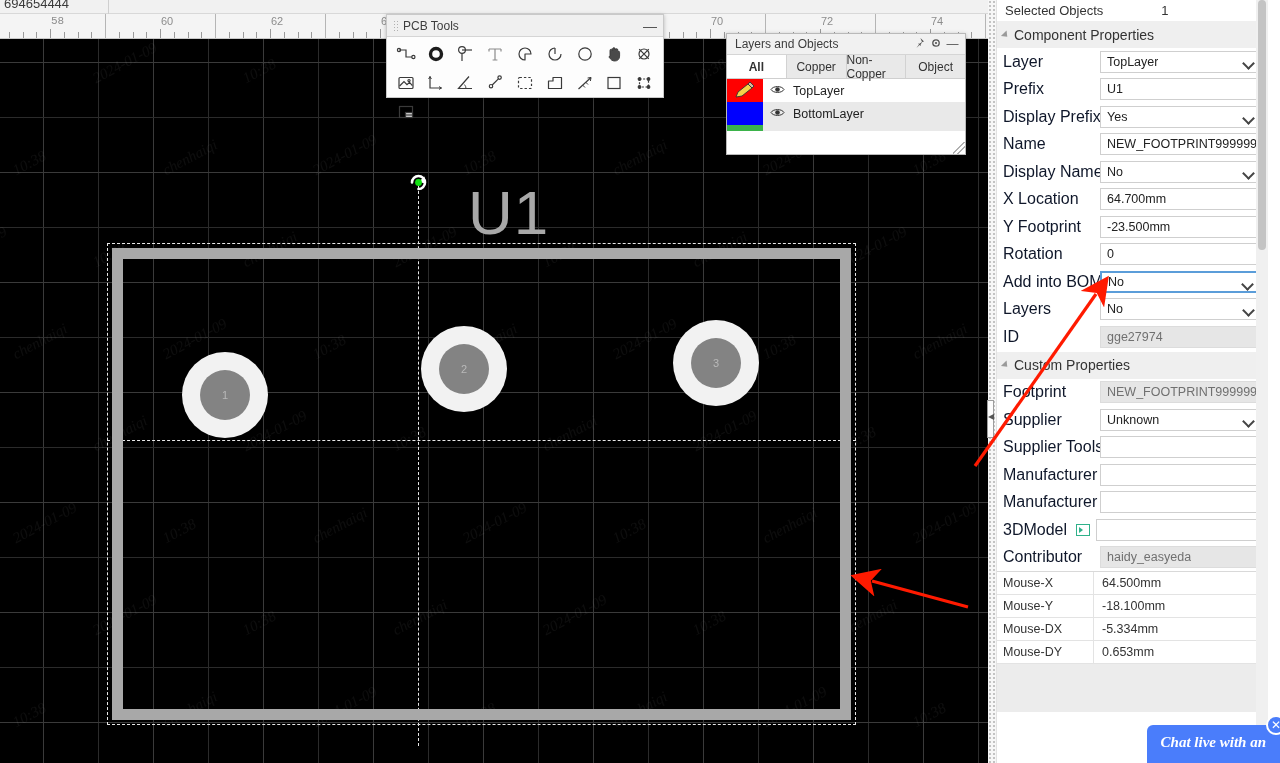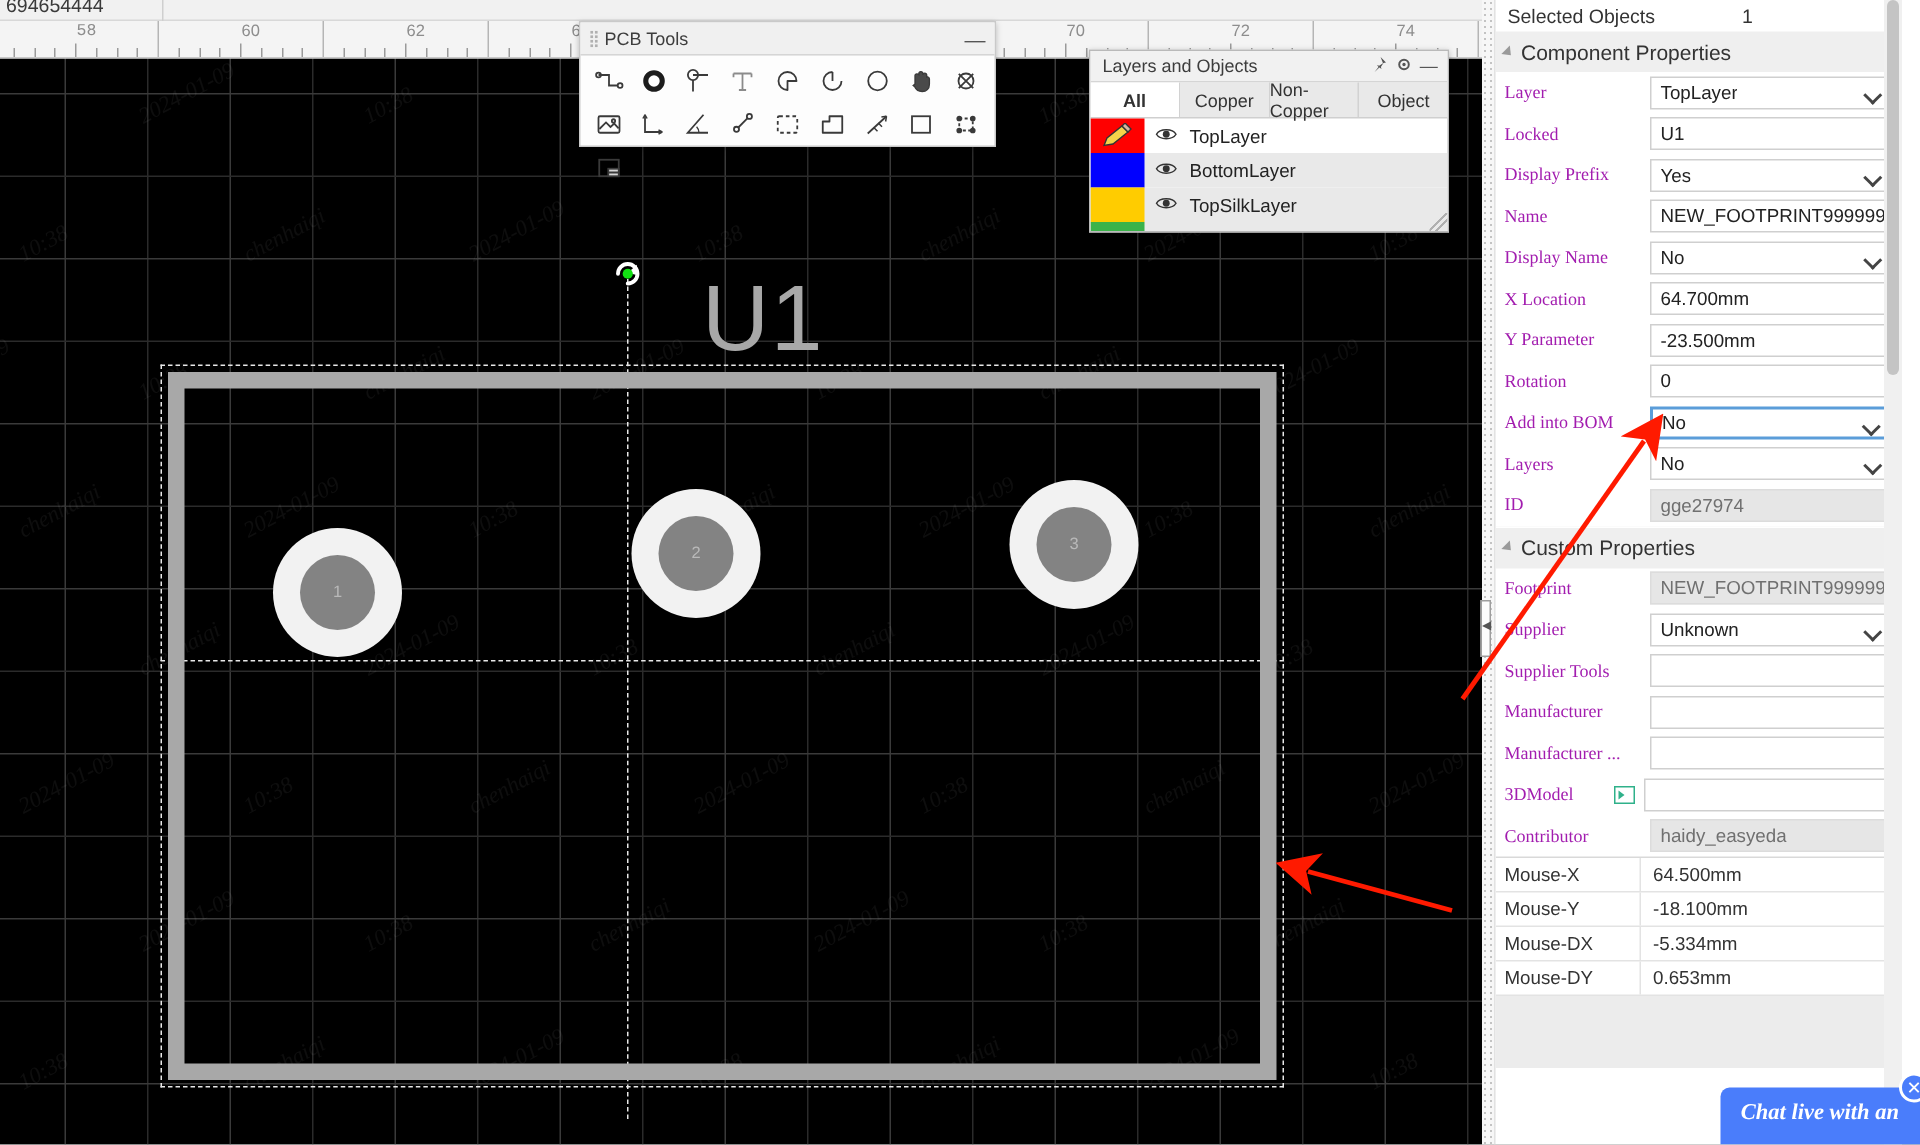--- a/index.html
+++ b/index.html
@@ -250,22 +250,22 @@
     border-bottom: 4px solid transparent;
     transform: rotate(45deg);
   }
   .prow {
     display: flex; align-items: center;
     height: 27.5px;
     padding: 0 6px 0 6px;
   }
   .plabel {
     width: 97px; flex: 0 0 97px;
-    font-size: 12px; color: #a21caf;
-    white-space: nowrap; overflow: hidden; font-family: Liberation Serif, serif;
+    font-size: 16px; color: #0f172a;
+    white-space: nowrap; overflow: hidden;
   }
   .pfield {
     flex: 1; height: 22px;
     border: 1px solid #cfcfcf;
     background: #fff;
     display: flex; align-items: center;
     padding: 0 6px;
     font-size: 12.5px; color: #222;
     position: relative;
   }
@@ -709,28 +709,20 @@
           <div class="layer-name">TopLayer</div>
         </div>
         <div class="layer-row alt">
           <div class="layer-sw" style="background: rgb(0, 0, 255);"></div>
           <div class="layer-eye"><svg width="15" height="11" viewBox="0 0 15 11">
               <path d="M1 5.5 C3.2 1.6 11.8 1.6 14 5.5 C11.8 9.4 3.2 9.4 1 5.5 Z" fill="none" stroke="#333" stroke-width="1"></path>
               <circle cx="7.5" cy="5.5" r="2.3" fill="#333"></circle>
             </svg></div>
           <div class="layer-name">BottomLayer</div>
         </div>
-        <div class="layer-row alt">
-          <div class="layer-sw" style="background: rgb(255, 204, 0);"></div>
-          <div class="layer-eye"><svg width="15" height="11" viewBox="0 0 15 11">
-              <path d="M1 5.5 C3.2 1.6 11.8 1.6 14 5.5 C11.8 9.4 3.2 9.4 1 5.5 Z" fill="none" stroke="#333" stroke-width="1"></path>
-              <circle cx="7.5" cy="5.5" r="2.3" fill="#333"></circle>
-            </svg></div>
-          <div class="layer-name">TopSilkLayer</div>
-        </div>
         <div class="layer-row alt" style="height: 6px;">
           <div class="layer-sw" style="background: rgb(59, 179, 74); height: 6px;"></div>
         </div>
       </div>
     <div class="resizer"></div>
   </div>
 
   <div id="drag-strip"></div>
   <div id="drag-knob"></div>
 
@@ -745,21 +737,21 @@
       <span>Component Properties</span>
     </div>
     <div id="component-rows">
         <div class="prow">
           <div class="plabel">Layer</div>
           <div class="pfield select">
             <span class="txt">TopLayer</span>
           </div>
         </div>
         <div class="prow">
-          <div class="plabel">Locked</div>
+          <div class="plabel">Prefix</div>
           <div class="pfield">
             <span class="txt">U1</span>
           </div>
         </div>
         <div class="prow">
           <div class="plabel">Display Prefix</div>
           <div class="pfield select">
             <span class="txt">Yes</span>
           </div>
         </div>
@@ -775,21 +767,21 @@
             <span class="txt">No</span>
           </div>
         </div>
         <div class="prow">
           <div class="plabel">X Location</div>
           <div class="pfield">
             <span class="txt">64.700mm</span>
           </div>
         </div>
         <div class="prow">
-          <div class="plabel">Y Parameter</div>
+          <div class="plabel">Y Footprint</div>
           <div class="pfield">
             <span class="txt">-23.500mm</span>
           </div>
         </div>
         <div class="prow">
           <div class="plabel">Rotation</div>
           <div class="pfield">
             <span class="txt">0</span>
           </div>
         </div>

